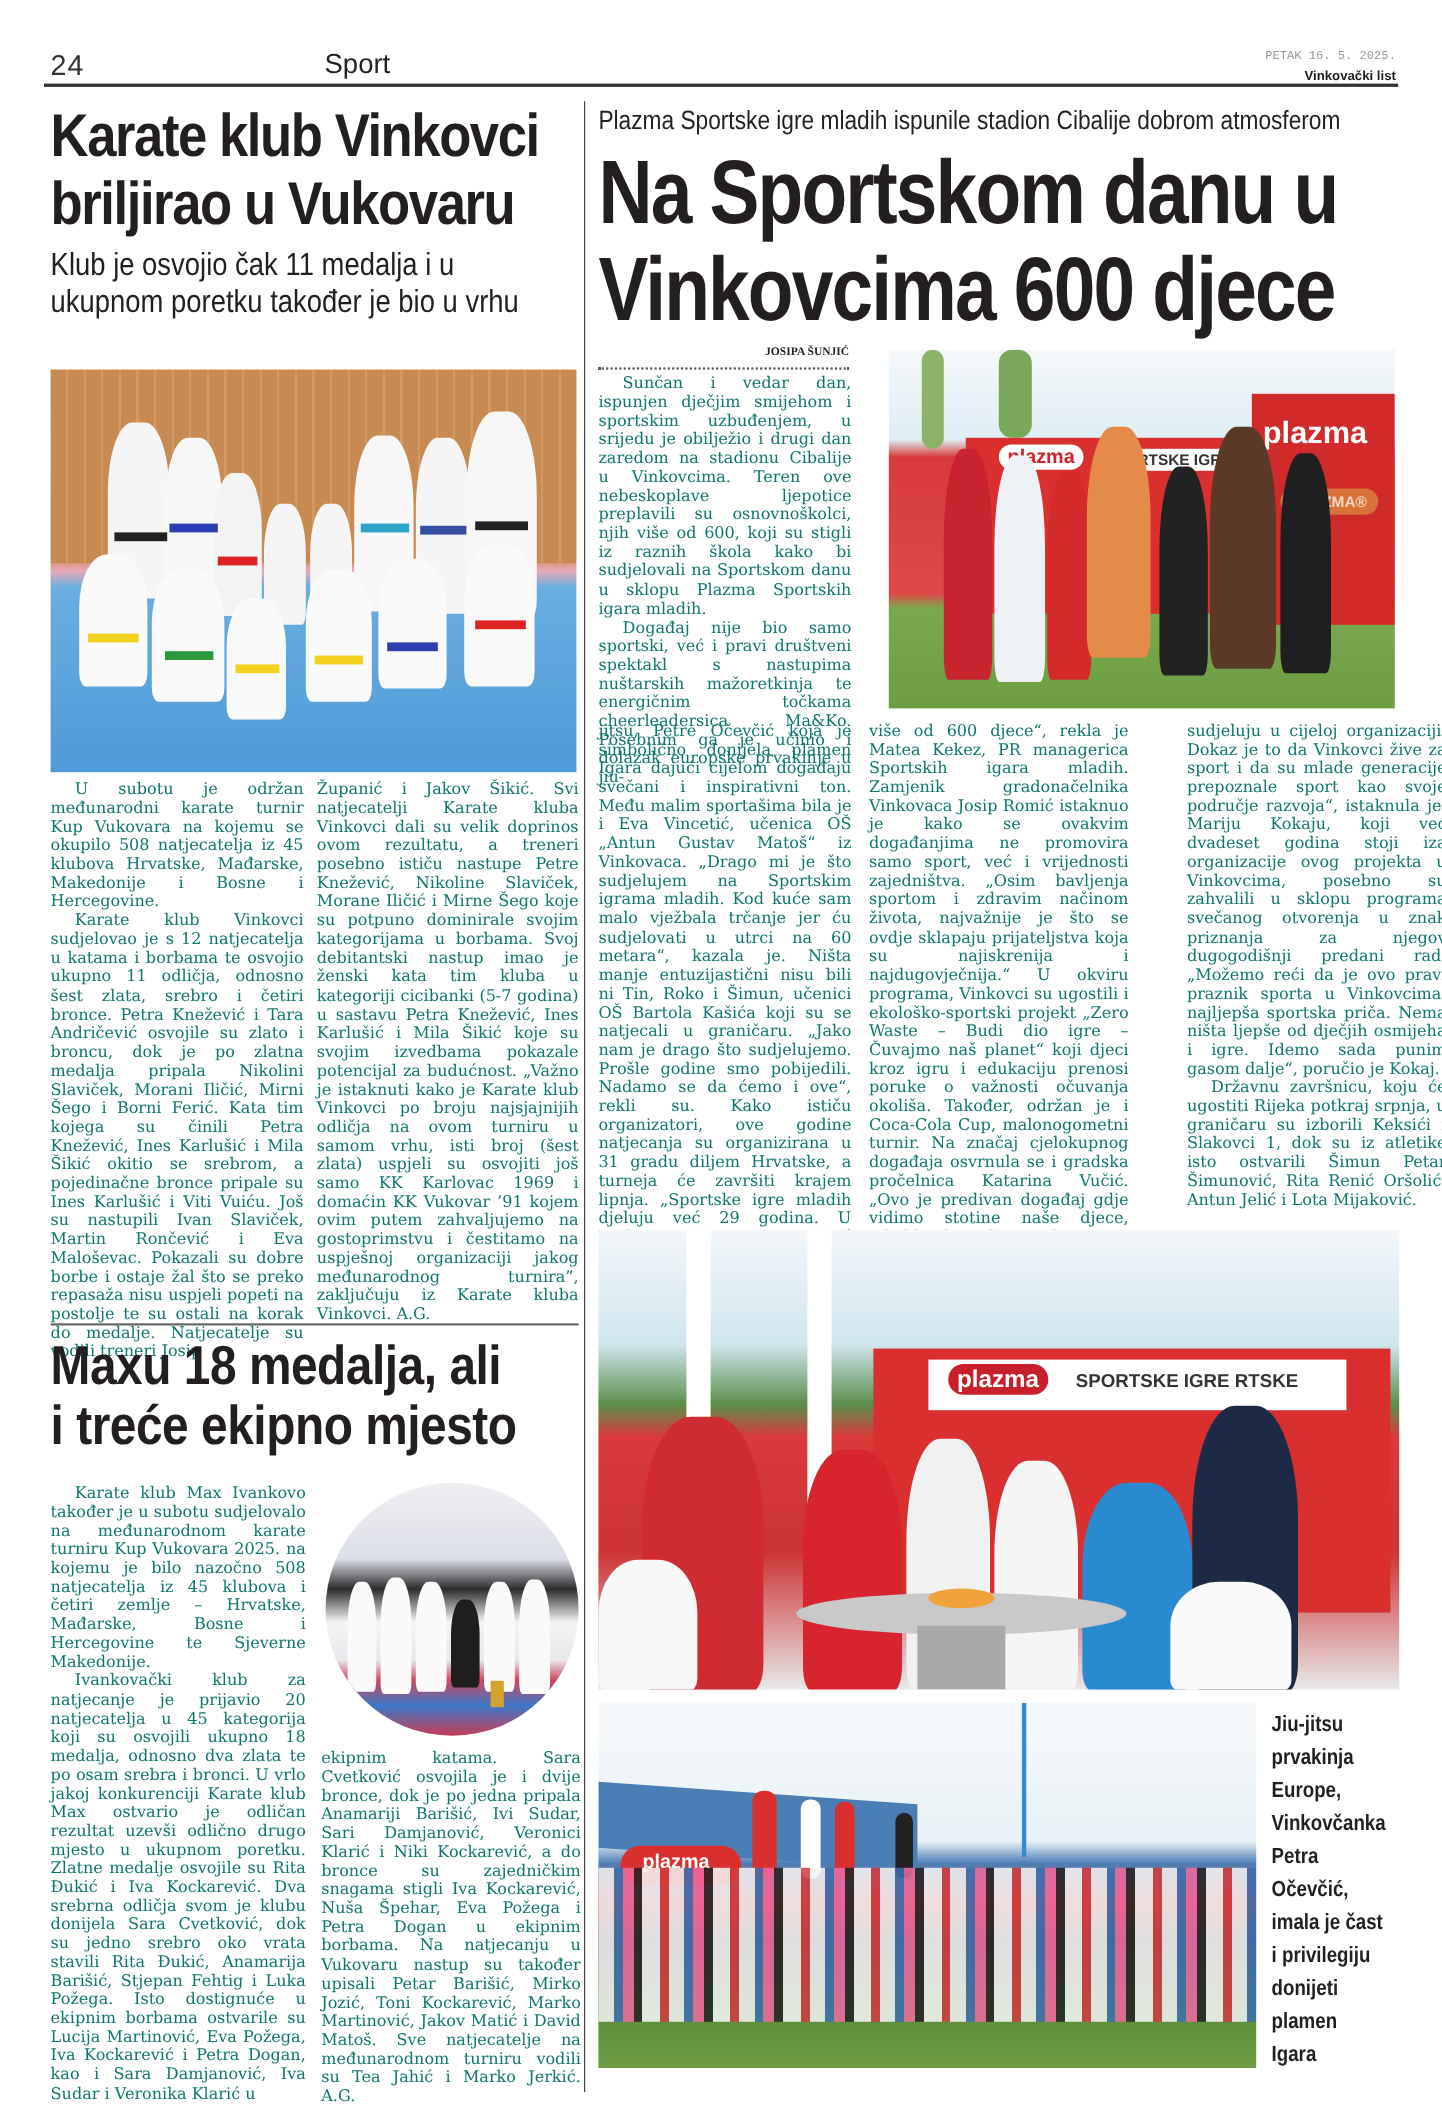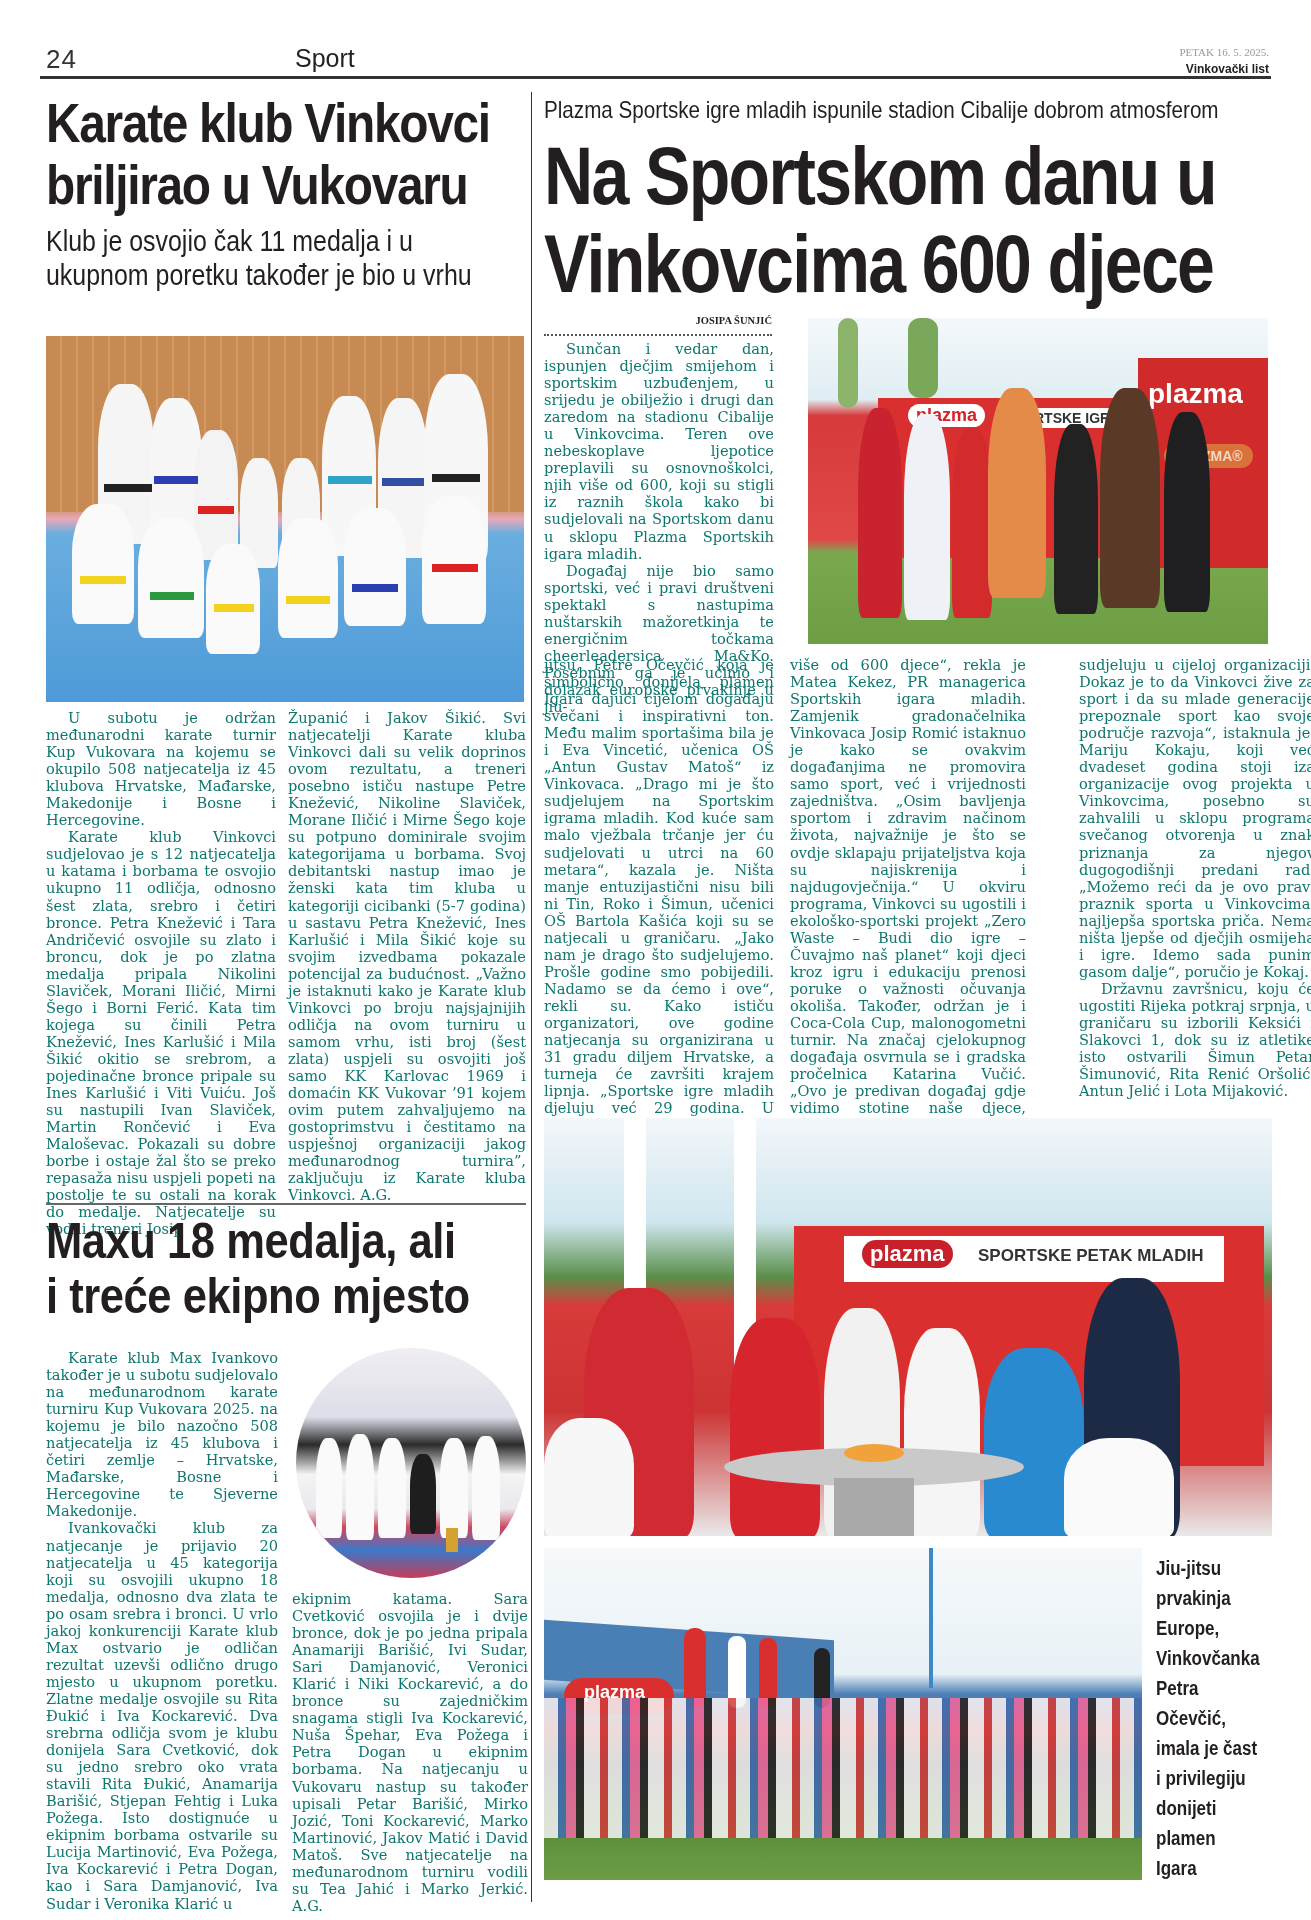--- a/index.html
+++ b/index.html
@@ -4,21 +4,21 @@
 <style>
   * { box-sizing: border-box; margin: 0; padding: 0; }
   html, body { width: 1311px; height: 1920px; background: #ffffff; overflow: hidden; }
   body { position: relative; font-family: "DejaVu Serif", serif; color: #231f20; }
 
   .abs { position: absolute; }
 
   
   .page-num { left: 46px; top: 44px; font-family: "Liberation Sans", sans-serif; font-size: 26px; color: #333; letter-spacing: 1px; font-weight: 300; }
   .section { left: 295px; top: 44px; font-family: "Liberation Sans", sans-serif; font-size: 25px; color: #222; }
-  .date { right: 42px; top: 46px; font-family: Liberation Serif, serif; font-size: 11px; color: #999; text-align: right; }
+  .date { right: 42px; top: 46px; font-family: Liberation Mono, monospace; font-size: 11px; color: #999; text-align: right; }
   .paper { right: 42px; top: 62px; font-family: "Liberation Sans", sans-serif; font-size: 12px; color: #222; font-weight: bold; text-align: right; }
   .header-rule { left: 40px; top: 76px; width: 1231px; height: 3px; background: #333; }
 
   
   .vdivider { left: 531px; top: 92px; width: 1px; height: 1810px; background: #333; }
 
   
   .h-karate { left: 46px; top: 92px; width: 480px; font-family: "Liberation Sans", sans-serif; font-weight: bold; font-size: 55px; line-height: 62px; letter-spacing: -1.5px; color: #231f20; transform: scaleX(0.87); transform-origin: left top; white-space: nowrap; }
   .sub-karate { left: 46px; top: 224px; width: 500px; font-family: "Liberation Sans", sans-serif; font-size: 29px; line-height: 34px; color: #231f20; transform: scaleX(0.86); transform-origin: left top; white-space: nowrap; }
 
@@ -172,21 +172,21 @@
   <p class="noindent">sudjeluju u cijeloj organizaciji. Dokaz je to da Vinkovci žive za sport i da su mlade generacije prepoznale sport kao svoje područje razvoja“, istaknula je. Mariju Kokaju, koji već dvadeset godina stoji iza organizacije ovog projekta u Vinkovcima, posebno su zahvalili u sklopu programa svečanog otvorenja u znak priznanja za njegov dugogodišnji predani rad. „Možemo reći da je ovo pravi praznik sporta u Vinkovcima, najljepša sportska priča. Nema ništa ljepše od dječjih osmijeha i igre. Idemo sada punim gasom dalje“, poručio je Kokaj.</p>
   <p>Državnu završnicu, koju će ugostiti Rijeka potkraj srpnja, u graničaru su izborili Keksići i Slakovci 1, dok su iz atletike isto ostvarili Šimun Petar Šimunović, Rita Renić Oršolić, Antun Jelić i Lota Mijaković.</p>
 </div>
 
 <div class="abs photo photo-torch">
   <div style="position:absolute;left:80px;top:0;width:22px;height:280px;background:#fff;"></div>
   <div style="position:absolute;left:190px;top:0;width:22px;height:300px;background:#fff;"></div>
   <div style="position:absolute;left:250px;top:108px;width:470px;height:240px;background:#d9302f;"></div>
   <div style="position:absolute;left:300px;top:118px;width:380px;height:46px;background:#fff;"></div>
   <div class="pill" style="left:318px;top:122px;font-size:22px;background:#c8202a;color:#fff;">plazma</div>
-  <div class="banner-text" style="left:434px;top:128px;font-size:17px;color:#333;">SPORTSKE PETAK MLADIH</div>
+  <div class="banner-text" style="left:434px;top:128px;font-size:17px;color:#333;">SPORTSKE IGRE RTSKE</div>
 
   <div class="fig" style="left:40px;top:170px;width:110px;height:250px;background:#d02b33;"></div>
   <div class="fig" style="left:186px;top:200px;width:90px;height:220px;background:#d6252d;"></div>
   <div class="fig" style="left:280px;top:190px;width:76px;height:230px;background:#f1f1f1;"></div>
   <div class="fig" style="left:360px;top:210px;width:76px;height:210px;background:#f5f5f5;"></div>
   <div class="fig" style="left:440px;top:230px;width:100px;height:190px;background:#2a8ad0;"></div>
   <div class="fig" style="left:540px;top:160px;width:96px;height:260px;background:#1c2a45;"></div>
 
   <div style="position:absolute;left:180px;top:330px;width:300px;height:38px;background:#c9c9c9;border-radius:50%;"></div>
   <div style="position:absolute;left:300px;top:326px;width:60px;height:18px;background:#f1a23a;border-radius:50%;"></div>

